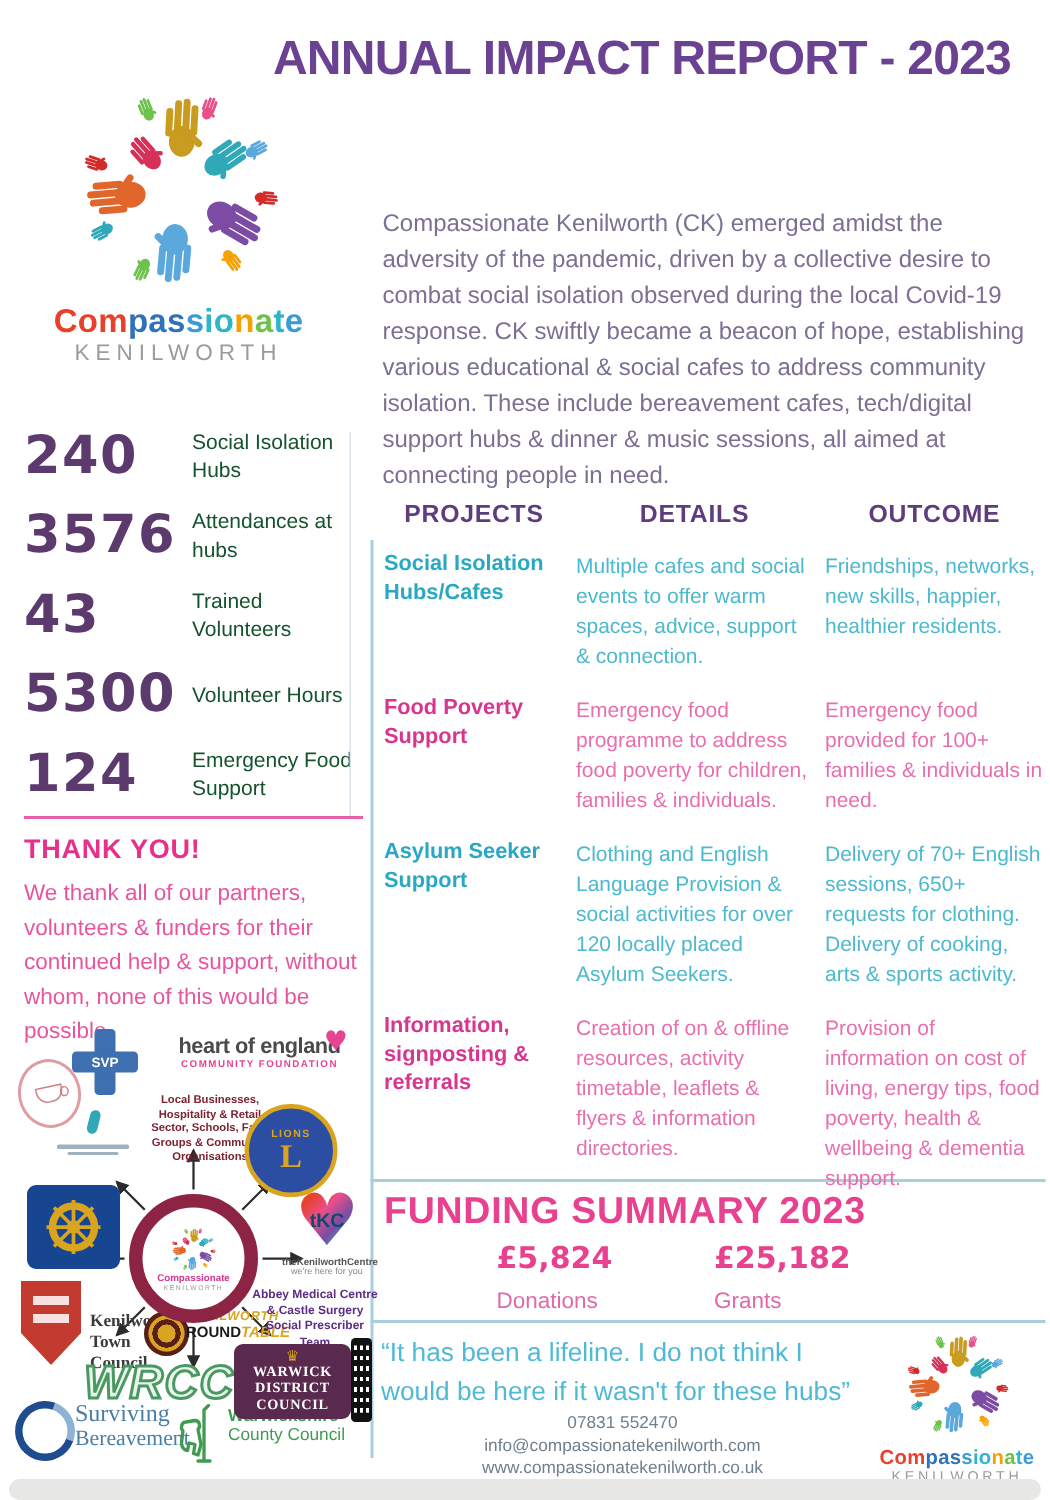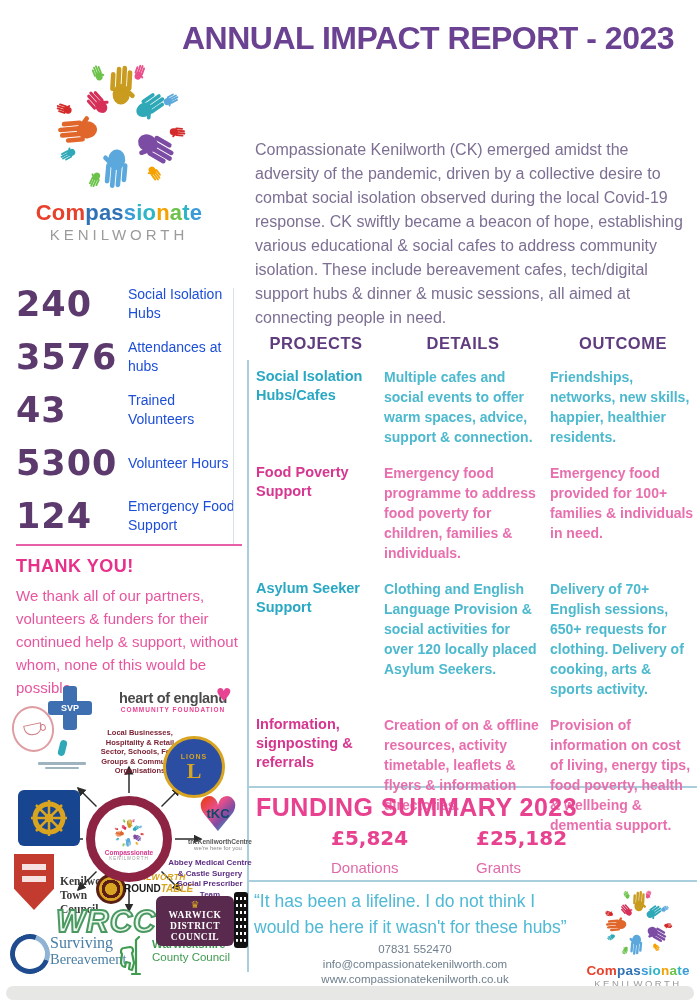--- a/index.html
+++ b/index.html
@@ -17,39 +17,39 @@
   
   .main-logo{left:24px;top:56px;width:190px;text-align:center;}
   .wordmark{font-size:22px;font-weight:bold;letter-spacing:.2px;line-height:22px;}
   .logo-sub{font-size:15px;letter-spacing:4px;color:#9B9B9B;margin-top:2px;}
 
   
   .stats{left:16px;top:282px;width:226px;}
   .stat-row{display:flex;align-items:center;min-height:44px;margin-bottom:9px;}
   .stat-value{width:112px;font-family:"DejaVu Sans",sans-serif;font-size:35px;font-weight:bold;
               color:#5C3A6E;letter-spacing:1px;}
-  .stat-label{flex:1;font-size:14px;line-height:19px;color:#1d4ed8;}
+  .stat-label{flex:1;font-size:14px;line-height:19px;color:#14532d;}
 
   .pink-divider{left:16px;top:544px;width:226px;height:2px;background:#E75FA8;}
   .thankyou-h{left:16px;top:556px;font-size:18px;font-weight:bold;color:#E8308A;letter-spacing:.5px;}
   .thankyou-b{left:16px;top:584px;width:230px;font-size:15px;line-height:23px;color:#E7559F;}
 
   
   .v-gray{left:233px;top:288px;width:1px;height:256px;background:#D9E2E8;}
   .v-blue{left:247px;top:360px;width:2px;height:612px;background:#A9CEDC;}
   .h-blue1{left:247px;top:786px;width:450px;height:2px;background:#A9CEDC;}
   .h-blue2{left:247px;top:880px;width:450px;height:2px;background:#A9CEDC;}
 
   
   .ptable{left:256px;top:334px;width:440px;}
   .t-head{display:grid;grid-template-columns:120px 158px 146px;column-gap:8px;margin-bottom:14px;text-align:center;}
   .t-head div{font-size:16.5px;font-weight:bold;color:#5F3C7E;letter-spacing:.5px;}
   .t-row{display:grid;grid-template-columns:120px 158px 146px;column-gap:8px;margin-bottom:16px;}
   .t-proj{font-size:14.5px;font-weight:bold;line-height:19px;}
-  .t-det,.t-out{font-size:14px;line-height:20px;font-weight:bold;}
+  .t-det,.t-out{font-size:14px;line-height:20px;}
   .t-row.teal .t-proj{color:#29A8C4;}
   .t-row.teal .t-det,.t-row.teal .t-out{color:#4CB9CE;}
   .t-row.pink .t-proj{color:#D6368F;}
   .t-row.pink .t-det,.t-row.pink .t-out{color:#E86FAE;}
 
   
   .funding{left:256px;top:793px;width:440px;}
   .fund-h{font-size:25px;font-weight:bold;color:#E8418F;letter-spacing:.5px;margin-bottom:4px;}
   .fund-items{display:flex;justify-content:center;}
   .fund-col{width:145px;}

